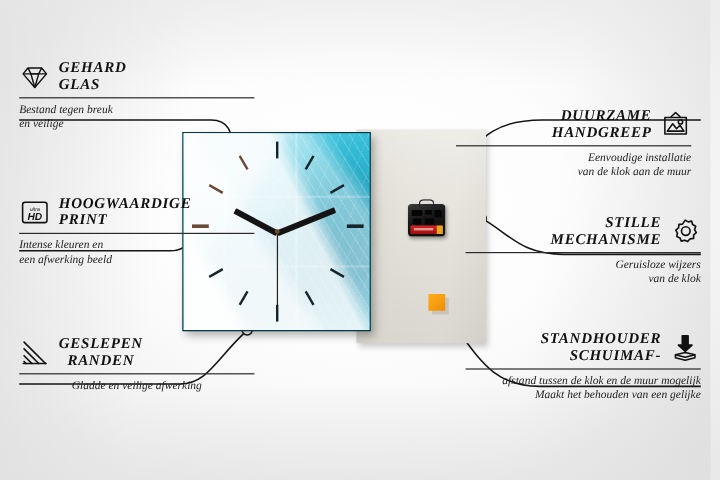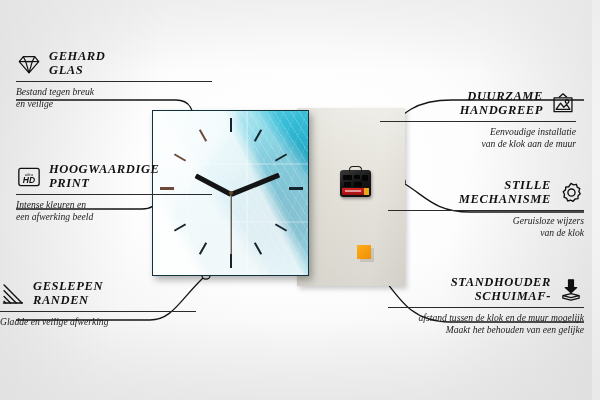--- a/index.html
+++ b/index.html
@@ -90,21 +90,21 @@
     font-size:12.5px;line-height:13.5px;letter-spacing:.6px;color:#111;text-transform:uppercase;}
   .callout .rule{height:1px;background:#2a2a2a;margin:4px 0 4px;}
   .callout .desc{font-family:"Liberation Serif", serif;font-size:9.6px;line-height:11.6px;color:#1b1b1b;}
   .callout.right .head{justify-content:flex-end;}
   .callout.right .titles{text-align:right;}
   .callout.right .desc{text-align:right;}
   .ico{width:26px;height:26px;flex:0 0 26px;display:block;}
 
   #c1{left:16px;top:50px;}
   #c2{left:16px;top:163px;}
-  #c3{left:0;top:280px;}
+  #c3{left:16px;top:280px;text-align:center;}
   #c4{left:380px;top:50px;width:196px;margin-top:40px;}
   #c5{left:388px;top:166px;width:196px;margin-top:13px;}
   #c6{left:388px;top:276px;width:196px;}
 </style>
 </head>
 <body>
 
 <div id="stage">
 
   <div class="vig"></div>

